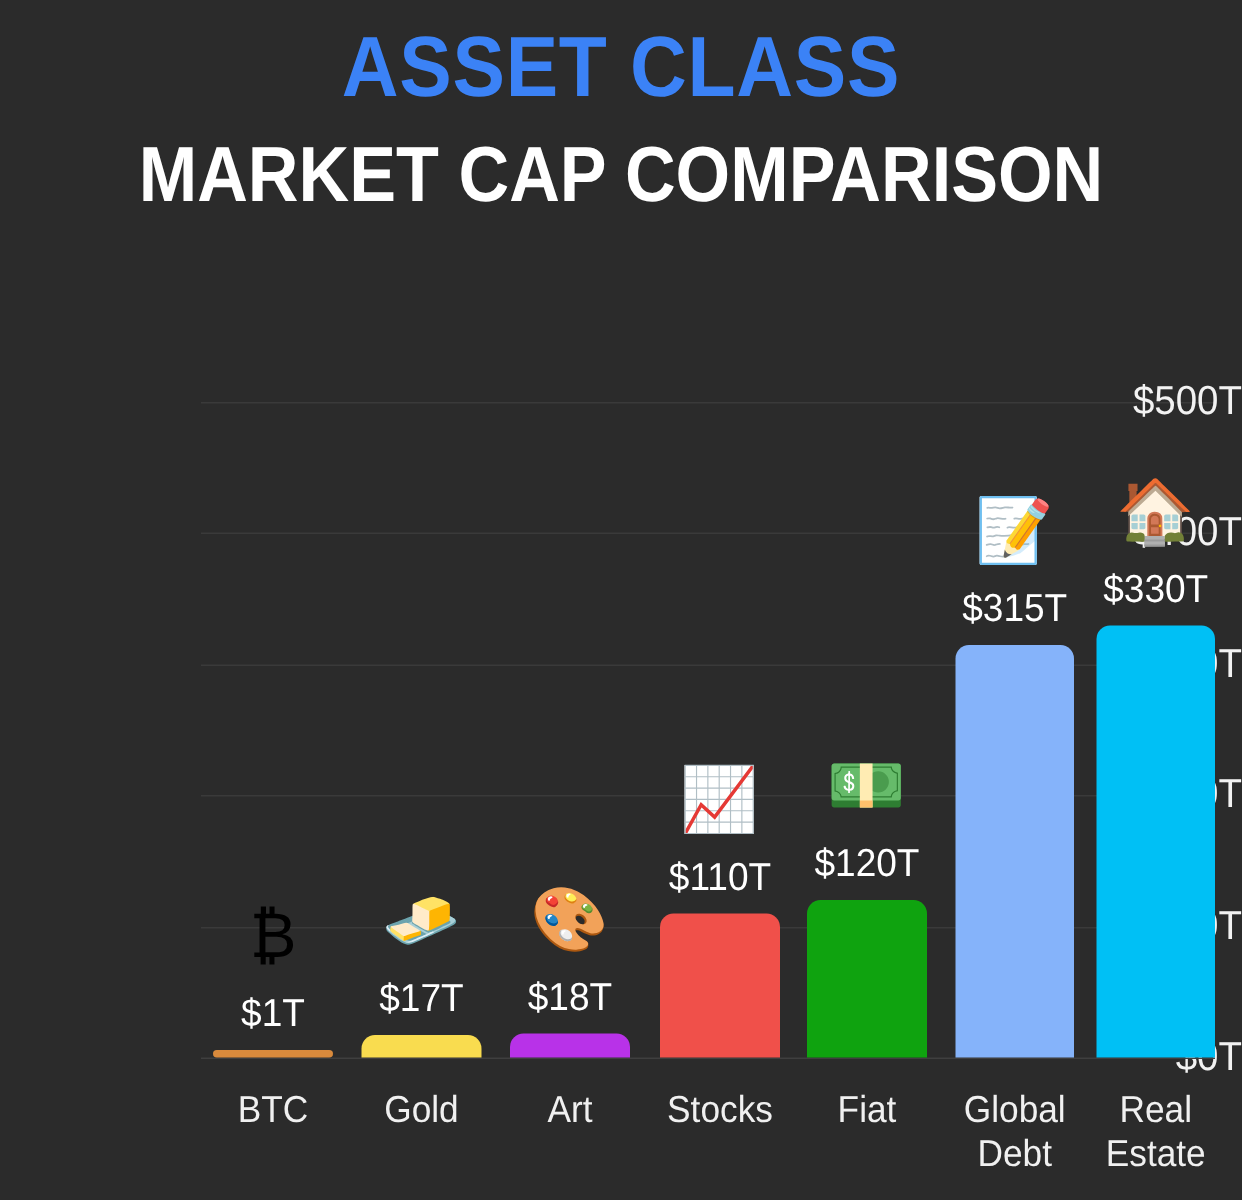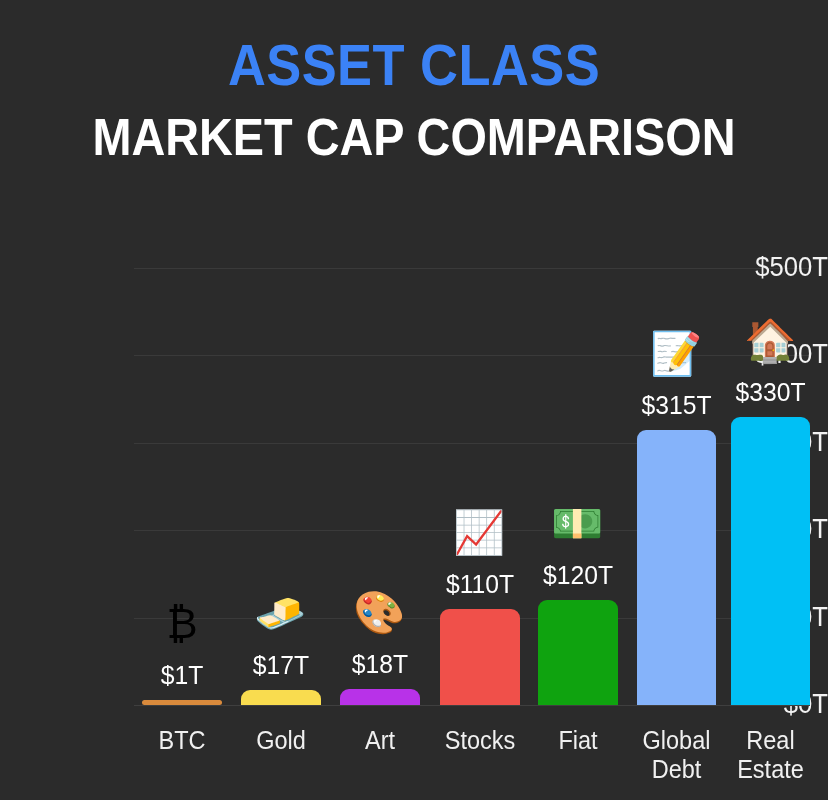--- a/index.html
+++ b/index.html
@@ -21,21 +21,20 @@
     background: #2b2b2b;
   }
 
   
   .title-block {
     position: absolute;
     left: 0;
     top: 14px;
     width: 828px;
     text-align: center;
-    margin-top: 20px;
   }
   .title-main {
     display: block;
     color: #3b82f6;
     font-size: 57px;
     line-height: 62px;
     font-weight: 700;
     letter-spacing: 0.5px;
     transform: scaleX(0.92);
     font-family: "Liberation Sans", sans-serif;

